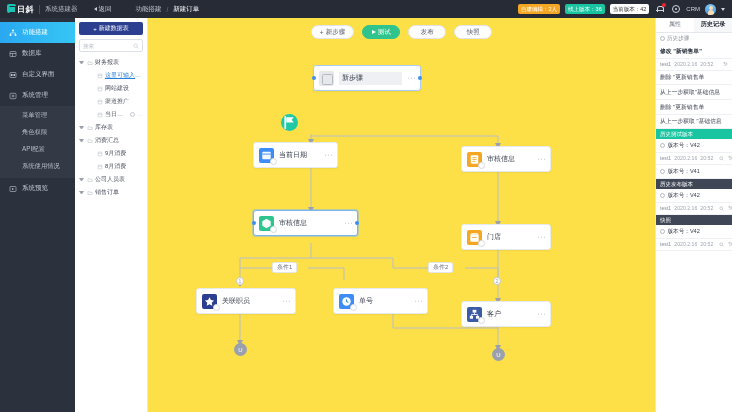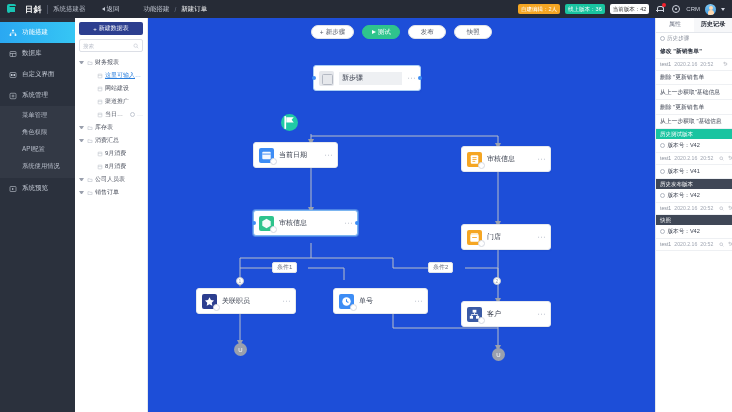--- a/index.html
+++ b/index.html
@@ -9,21 +9,21 @@
     overflow: hidden;
     background: #f5f6f8;
   }
   .app { position: relative; width: 732px; height: 412px; display: flex; flex-direction: column; }
 
   
   .topbar {
     height: 18px; background: #262b36; display: flex; align-items: center;
     flex: 0 0 18px; padding: 0 4px; color: #e8eaed;
   }
-  .logo-box { display: flex; align-items: flex-start; gap: 9px; padding-left: 3px; }
+  .logo-box { display: flex; align-items: flex-start; gap: 1px; padding-left: 3px; }
   .logo-mark {
     width: 9px; height: 9px; border-radius: 2px; background: #19c4b4;
     position: relative; flex: 0 0 9px;
   }
   .logo-mark::after {
     content: ""; position: absolute; left: 2px; top: 2px; width: 5px; height: 5px;
     border: 1.2px solid #262b36; border-radius: 1px; border-left-color: transparent;
   }
   .logo-text { font-size: 8px; font-weight: bold; color: #fff; letter-spacing: .5px; }
   .topbar-divider { width: 1px; height: 9px; background: #4a5060; margin: 0 5px; }
@@ -98,21 +98,21 @@
   .tnode.sel { color: #2a7fdd; }
   .tnode.sel .tlabel { text-decoration: underline; }
   .tcaret { width: 0; height: 0; border-left: 2.5px solid transparent; border-right: 2.5px solid transparent; border-top: 3px solid #9aa0ad; flex: 0 0 5px; margin-right: 1px; }
   .tcaret.none { border: none; }
   .tfile { width: 6px; height: 6px; flex: 0 0 6px; }
   .tlabel { overflow: hidden; white-space: nowrap; text-overflow: ellipsis; flex: 1; }
   .trow-actions { display: flex; gap: 2px; align-items: center; color: #b9bec9; font-size: 6px; }
   .tdot { width: 5px; height: 5px; border: 1px solid #c3c8d2; border-radius: 50%; }
 
   
-  .canvas { flex: 1; position: relative; background: #1d4ed8; overflow: hidden; min-width: 0; text-decoration: underline; }
+  .canvas { flex: 1; position: relative; background: #fde047; overflow: hidden; min-width: 0; text-decoration: underline; }
   .toolbar {
     position: absolute; top: 7px; left: 0; right: 0; display: flex; justify-content: center;
     gap: 8px; z-index: 6;
   }
   .tbtn {
     height: 14px; min-width: 38px; padding: 0 8px; border-radius: 7px; background: #fff;
     border: 1px solid #e0e3e9; font-size: 6.5px; color: #555b68; display: flex; align-items: center;
     justify-content: center; gap: 2px; cursor: pointer;
   }
   .tbtn.primary { background: #2fc48d; border-color: #2fc48d; color: #fff; }

